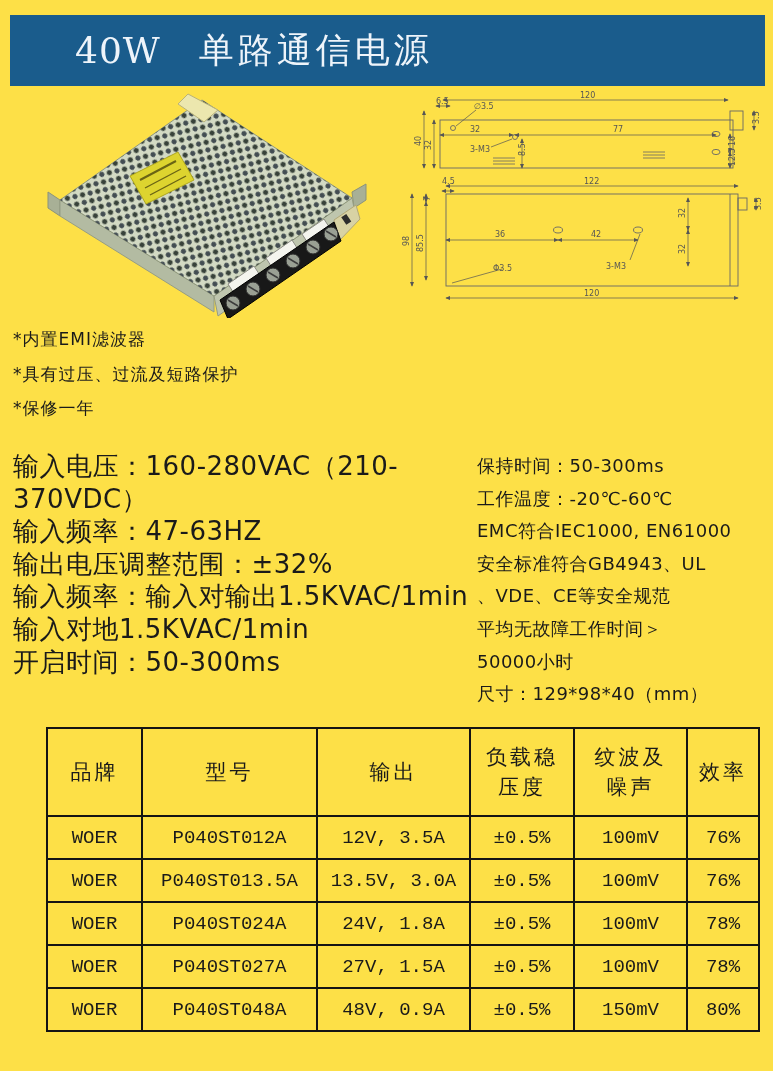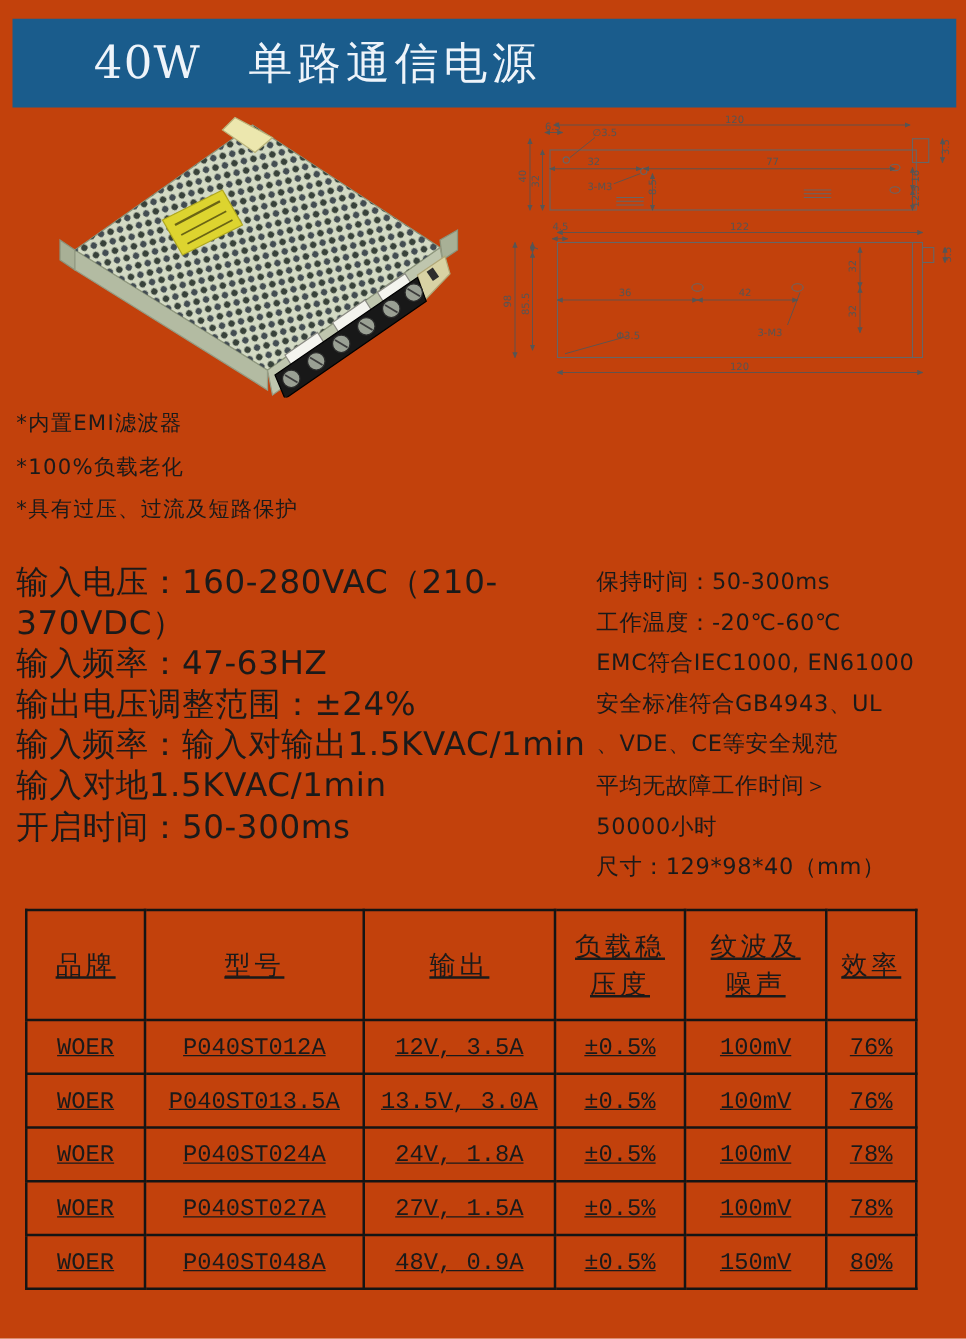--- a/index.html
+++ b/index.html
@@ -1,17 +1,17 @@
 <!DOCTYPE html>
 <html><head>
 <meta charset="utf-8">
 <style>
   html,body{margin:0;padding:0;background:#ffffff;}
   .page{
-    position:relative;width:773px;height:1071px;background:#c2410c;
+    position:relative;width:773px;height:1071px;background:#fde047;
     overflow:hidden;font-family:"DejaVu Sans",sans-serif;color:#1a1a1a;
   }
   
   .banner{
     position:absolute;left:10px;top:15px;width:755px;height:71px;
     background:#1a5c8c;display:flex;align-items:center;
   }
   .banner .wattage{
     margin-left:65px;color:#eef4fa;font-size:36px;letter-spacing:1px;
     font-family:"DejaVu Serif",serif;
@@ -26,22 +26,22 @@
   
   .features{position:absolute;left:13px;top:322px;line-height:34.5px;
     font-size:17px;letter-spacing:1px;}
   
   .specs-left{position:absolute;left:13px;top:450px;width:462px;
     font-size:26px;line-height:32.6px;letter-spacing:0.5px;}
   .specs-right{position:absolute;left:477px;top:450px;width:296px;
     font-size:18px;line-height:32.6px;letter-spacing:0.5px;}
   
   .spec-table{
-    position:absolute;left:20px;top:727px;border-collapse:collapse;
-    table-layout:fixed;width:712px;text-decoration:underline;
+    position:absolute;left:46px;top:727px;border-collapse:collapse;
+    table-layout:fixed;width:712px;
   }
   .spec-table th,.spec-table td{
     border:2.5px solid #141414;text-align:center;vertical-align:middle;
     padding:0;overflow:hidden;
   }
   .spec-table th{
     height:86px;font-weight:normal;font-size:21px;letter-spacing:3px;
     white-space:pre-line;line-height:30px;font-family:"DejaVu Serif",serif;
   }
   .spec-table td{
@@ -204,28 +204,28 @@
       <text class="dim-text" x="95" y="181">Φ3.5</text>
       <text class="dim-text" x="186" y="206">120</text>
       <text class="dim-text" x="287" y="128" transform="rotate(-90 287 128)">32</text>
       <text class="dim-text" x="287" y="164" transform="rotate(-90 287 164)">32</text>
       <text class="dim-text" x="363" y="120" transform="rotate(-90 363 120)">3.5</text>
     </g>
   </svg>
 
   <div class="features">
     <div>*内置EMI滤波器</div>
-    <div>*100%负载老化</div>
     <div>*具有过压、过流及短路保护</div>
+    <div>*保修一年</div>
   </div>
 
   <div class="specs-left">
     <div>输入电压：160-280VAC（210-370VDC）</div>
     <div>输入频率：47-63HZ</div>
-    <div>输出电压调整范围：±24%</div>
+    <div>输出电压调整范围：±32%</div>
     <div>输入频率：输入对输出1.5KVAC/1min</div>
     <div>输入对地1.5KVAC/1min</div>
     <div>开启时间：50-300ms</div>
   </div>
 
   <div class="specs-right">
     <div>保持时间：50-300ms</div>
     <div>工作温度：-20℃-60℃</div>
     <div>EMC符合IEC1000, EN61000</div>
     <div>安全标准符合GB4943、UL</div>

